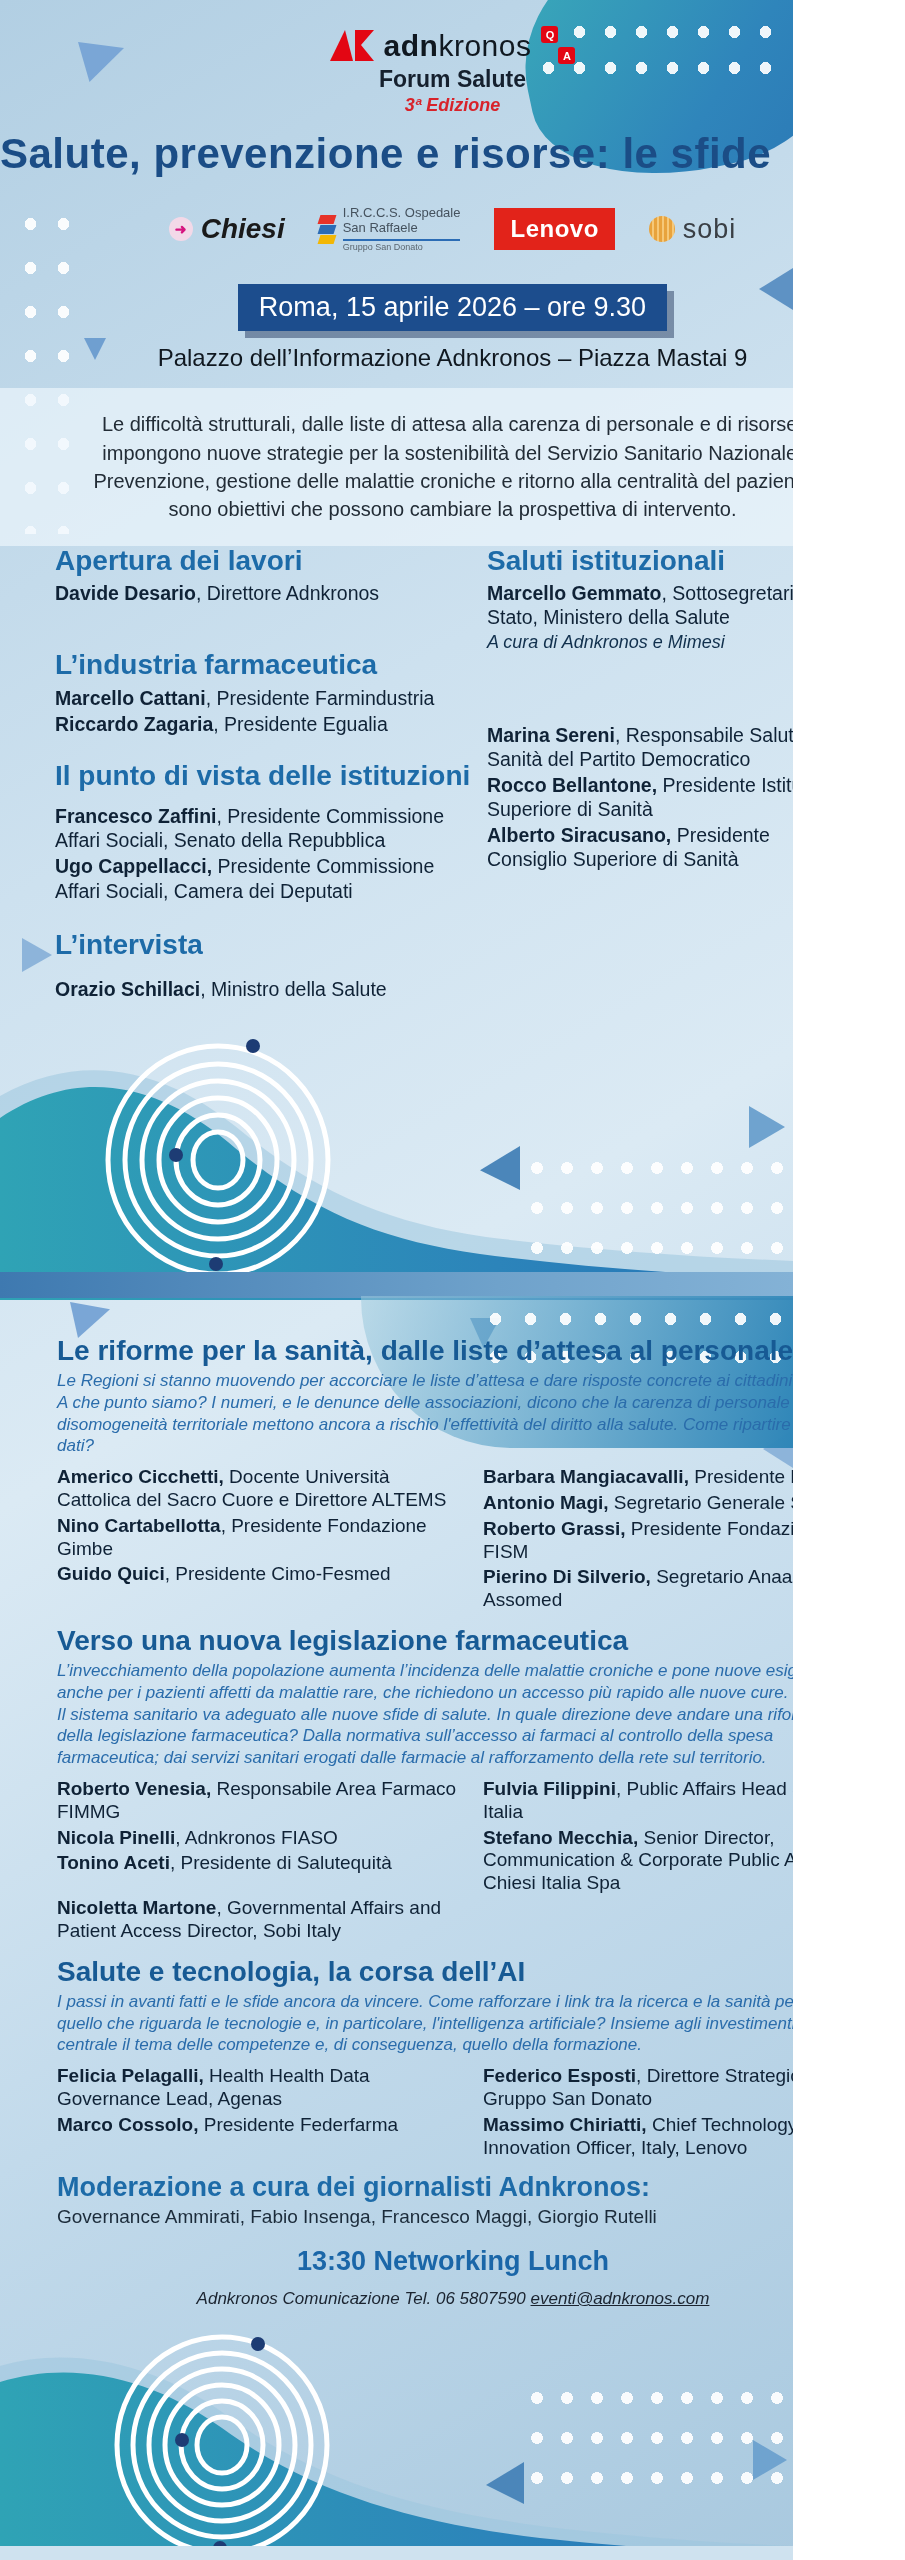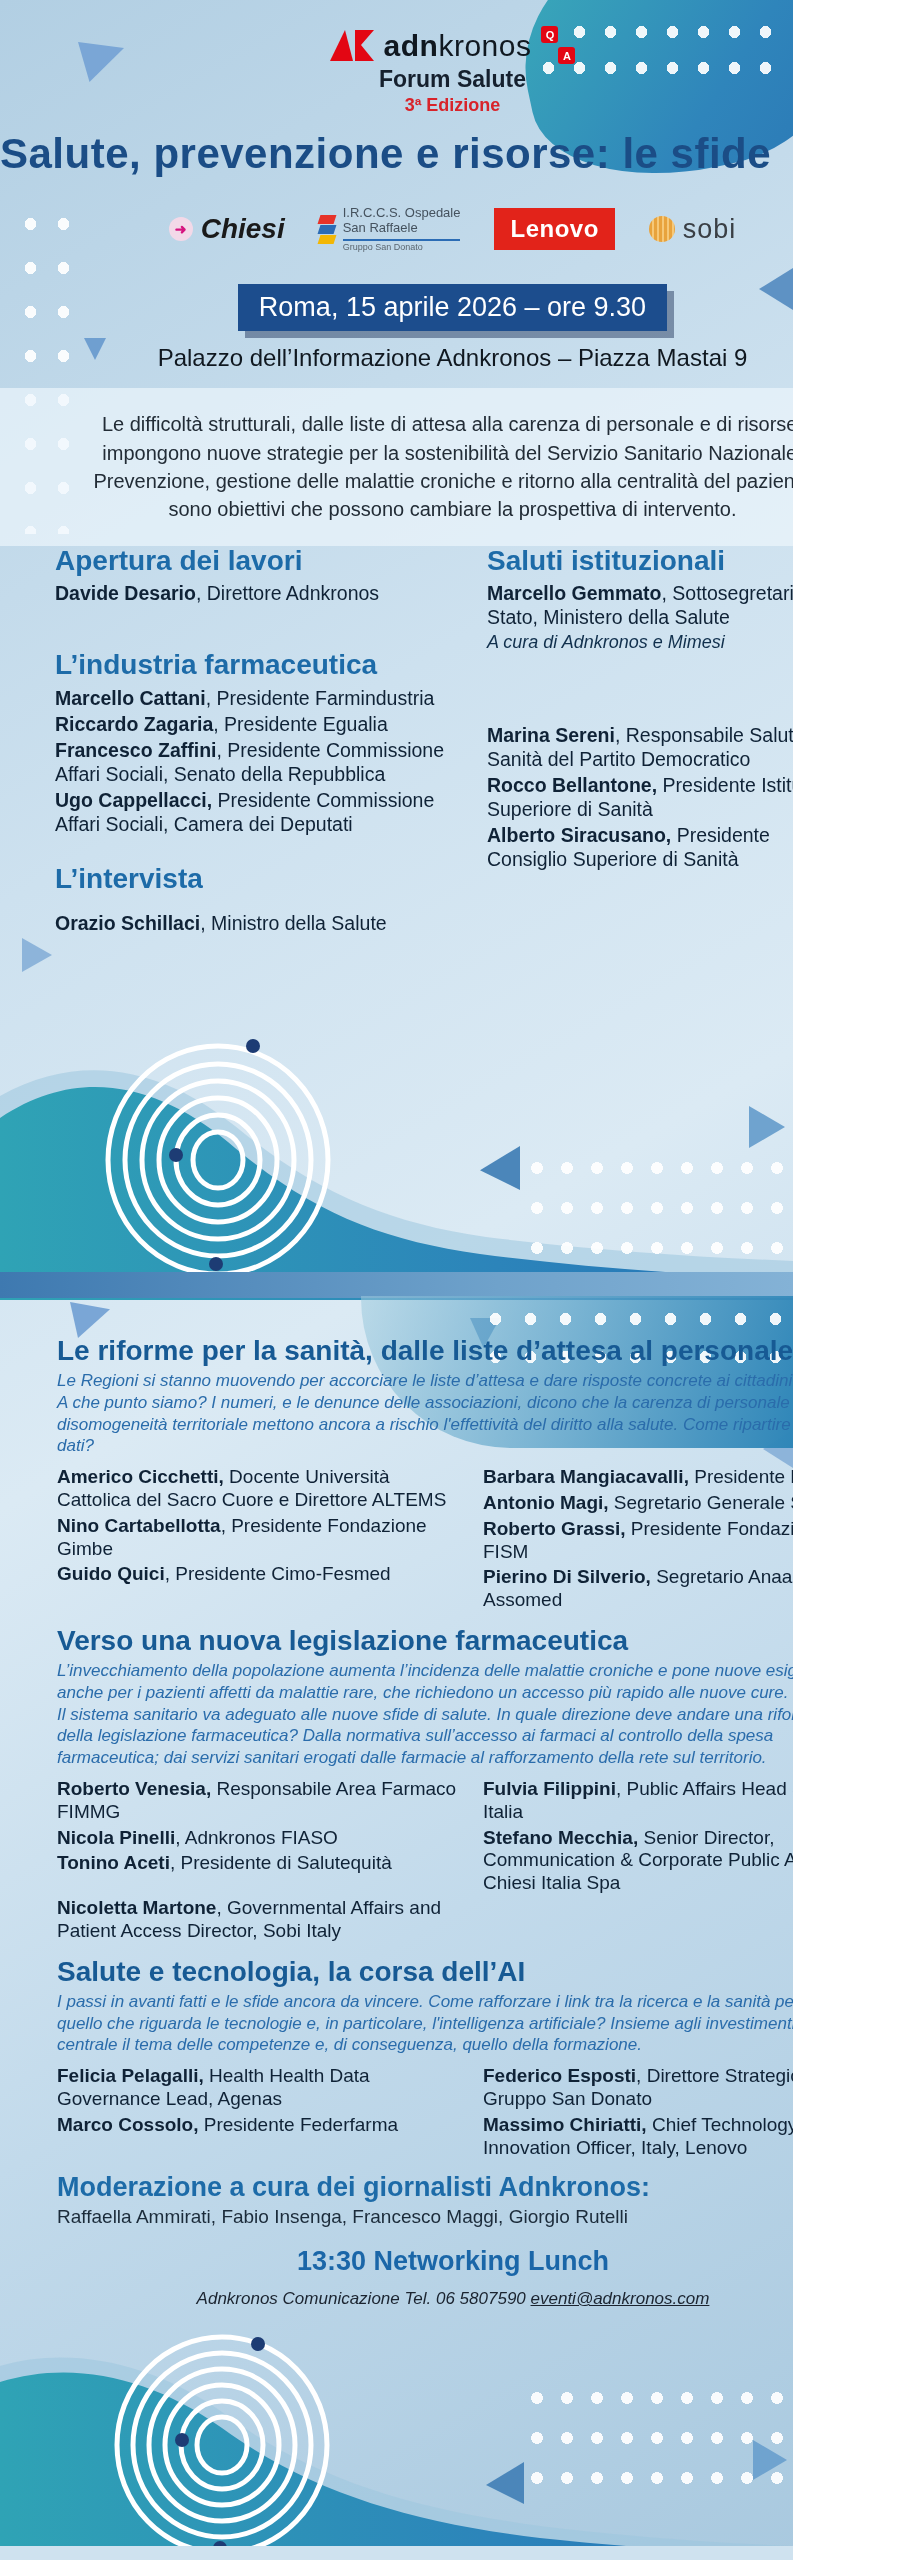--- a/index.html
+++ b/index.html
@@ -28,21 +28,21 @@
   .content{position:relative;z-index:2;}
   .logo-row{position:absolute;top:26px;left:0;width:905px;display:flex;justify-content:center;align-items:center;gap:10px;}
   .logo-word{font-size:30px;color:#101820;letter-spacing:.5px;}
   .logo-word b{font-weight:bold;}
   .qa{position:relative;width:34px;height:40px;}
   .qa .q,.qa .a{position:absolute;width:17px;height:17px;background:#e30613;color:#fff;
     font-size:11px;font-weight:bold;display:flex;align-items:center;justify-content:center;border-radius:3px;}
   .qa .q{top:0;left:0;}
   .qa .a{bottom:2px;right:0;}
   .forum{position:absolute;top:66px;left:0;width:905px;text-align:center;font-size:23px;font-weight:bold;color:#15202e;}
-  .edition{position:absolute;top:95px;left:0;width:905px;text-align:center;font-size:18px;font-weight:bold;color:#d8232a;}
+  .edition{position:absolute;top:95px;left:0;width:905px;text-align:center;font-size:18px;font-weight:bold;font-style:italic;color:#d8232a;}
   .title{position:absolute;top:130px;left:0;width:905px;text-align:left;
     font-size:42px;font-weight:bold;color:#1b4d86;letter-spacing:.5px;}
   
   .sponsors{position:absolute;top:206px;left:0;width:905px;display:flex;justify-content:center;align-items:center;gap:34px;}
   .sp{display:flex;align-items:center;gap:8px;}
   .chiesi-ic{width:24px;height:24px;border-radius:50%;background:#f3d9e8;color:#d6147f;
     display:flex;align-items:center;justify-content:center;font-size:14px;font-weight:bold;}
   .chiesi-t{font-size:28px;font-weight:bold;font-style:italic;color:#1a1a1a;}
   .ribbon{display:flex;flex-direction:column;gap:1px;}
   .ribbon span{width:16px;height:9px;transform:skewX(-18deg);display:block;}
@@ -214,20 +214,21 @@
 sono obiettivi che possono cambiare la prospettiva di intervento.</p>
     </div>
 
     <div class="prog1">
       <div class="colL">
         <h3 class="sec-h">Apertura dei lavori</h3>
         <p class="spk"><b>Davide Desario</b><span>, Direttore Adnkronos</span></p>
         <h3 class="sec-h mt44">L’industria farmaceutica</h3>
         <p class="spk"><b>Marcello Cattani</b><span>, Presidente Farmindustria</span></p>
         <p class="spk"><b>Riccardo Zagaria</b><span>, Presidente Egualia</span></p>
+        <h3 class="sec-h nowrap mt24 mb14">Il punto di vista delle istituzioni</h3>
         <p class="spk"><b>Francesco Zaffini</b><span>, Presidente Commissione Affari Sociali, Senato della Repubblica</span></p>
         <p class="spk"><b>Ugo Cappellacci,</b><span> Presidente Commissione Affari Sociali, Camera dei Deputati</span></p>
         <h3 class="sec-h mt26 mb16">L’intervista</h3>
         <p class="spk"><b>Orazio Schillaci</b><span>, Ministro della Salute</span></p>
       </div>
       <div class="colR">
         <h3 class="sec-h">Saluti istituzionali</h3>
         <p class="spk"><b>Marcello Gemmato</b><span>, Sottosegretario di Stato, Ministero della Salute</span></p>
         <p class="note">A cura di Adnkronos e Mimesi</p>
         <div class="mt70">
@@ -280,21 +281,21 @@
           <p class="spk2"><b>Felicia Pelagalli,</b><span> Health Health Data Governance Lead, Agenas</span></p>
           <p class="spk2"><b>Marco Cossolo,</b><span> Presidente Federfarma</span></p>
         </div>
         <div class="c2">
           <p class="spk2"><b>Federico Esposti</b><span>, Direttore Strategico Gruppo San Donato</span></p>
           <p class="spk2"><b>Massimo Chiriatti,</b><span> Chief Technology &amp; Innovation Officer, Italy, Lenovo</span></p>
         </div>
       </div>
 
       <h2 class="mod-h">Moderazione a cura dei giornalisti Adnkronos:</h2>
-      <p class="mods">Raffaella Ammirati, Fabio Insenga, Francesco Maggi, Giorgio Rutelli</p>
+      <p class="mods">Governance Ammirati, Fabio Insenga, Francesco Maggi, Giorgio Rutelli</p>
 
       <div class="lunch">13:30 Networking Lunch</div>
       <div class="contact">
         <span>Adnkronos Comunicazione Tel. 06 5807590 </span><a href="#">eventi@adnkronos.com</a>
       </div>
     </div>
 
   </div>
 </div>
 

